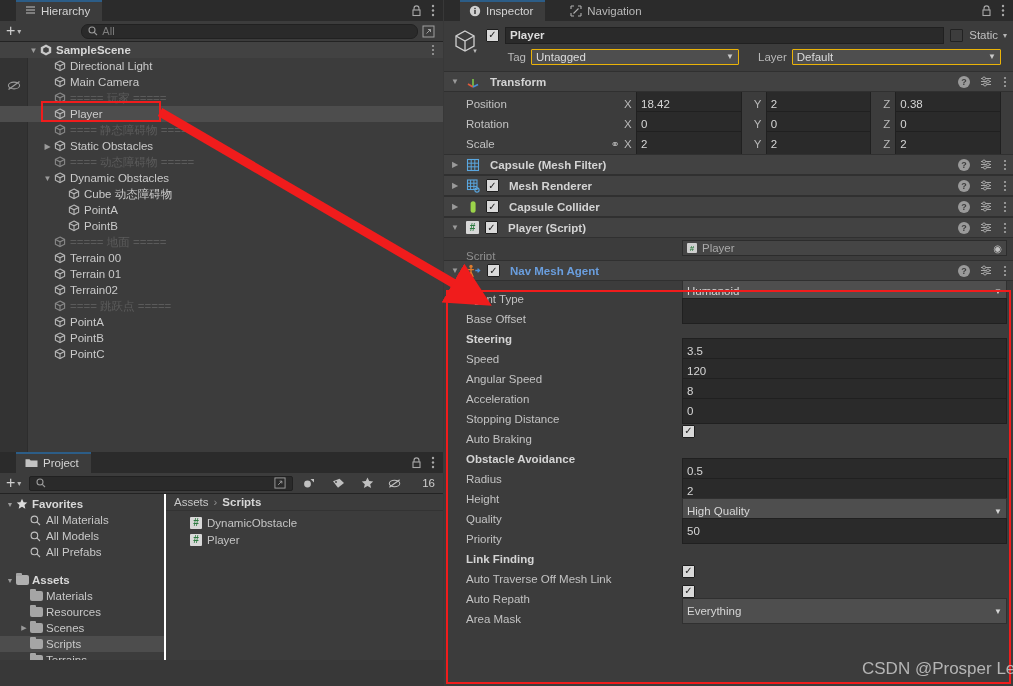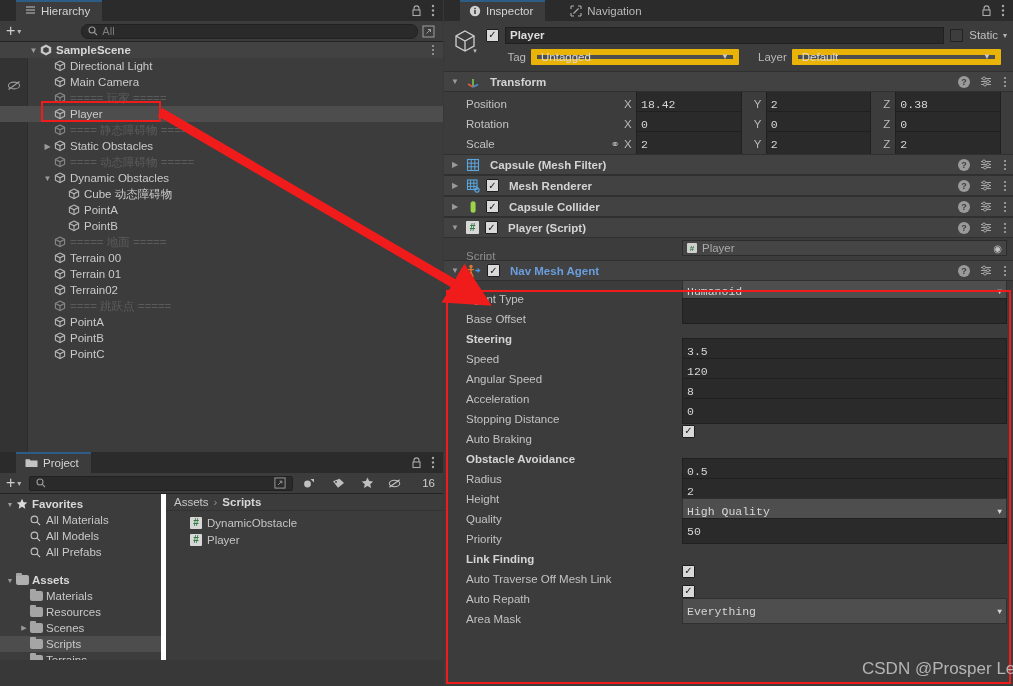--- a/index.html
+++ b/index.html
@@ -65,21 +65,21 @@
     width: 11px; text-align: center; font-size: 8px; color: #9a9a9a; flex: 0 0 11px;
   }
   .h-row .cube { width: 14px; flex: 0 0 14px; display:flex; align-items:center; justify-content:center; }
   .h-row .lbl { padding-left: 3px; }
   .h-row.dim .lbl, .h-row.dim .cube { color: #6e6e6e; opacity: .62; }
   .h-row .dots { margin-left: auto; padding-right: 8px; color: #9a9a9a; letter-spacing: 0; }
 
   
   #project { left: 0; top: 452px; width: 443px; height: 201px; background: #3c3c3c; }
   .p-body { display: flex; height: 166px; background: #3c3c3c; }
-  .p-tree { width: 166px; border-right: 5px solid #ffffff; padding-top: 2px; overflow: hidden; }
+  .p-tree { width: 166px; border-right: 2px solid #ffffff; padding-top: 2px; overflow: hidden; }
   .p-right { flex: 1; overflow: hidden; }
   .crumb {
     height: 17px; display: flex; align-items: center; gap: 5px; padding-left: 8px;
     background: #3c3c3c; color: #c8c8c8; font-size: 11.5px; border-bottom: 1px solid #333;
   }
   .crumb .sep { color: #8d8d8d; }
   .crumb .cur { font-weight: bold; color: #d6d6d6; }
   .p-row {
     height: 16px; display: flex; align-items: center; font-size: 11.5px;
     color: #c8c8c8; white-space: nowrap;
@@ -121,21 +121,21 @@
   .name-field {
     flex: 1; height: 17px; background: #2a2a2a; border: 1px solid #202020;
     color: #dcdcdc; font-weight: bold; font-size: 11.5px; display: flex;
     align-items: center; padding: 0 4px;
   }
   .static-wrap { display: flex; align-items: center; gap: 5px; color: #c0c0c0; }
   .caret { font-size: 8px; color: #b5b5b5; }
   .tag-line { display: flex; align-items: center; gap: 5px; height: 19px; margin-top: 3px; }
   .lbl-sm { color: #b9b9b9; font-size: 11.5px; }
   .dropdown {
-    height: 16px; background: #4e4e4e; border: 6px solid #eab308; border-radius: 1px;
+    height: 16px; background: #4e4e4e; border: 1px solid #eab308; border-radius: 1px;
     display: flex; align-items: center; padding: 0 4px; color: #dcdcdc; font-size: 11.5px;
   }
   .dropdown .dd-caret { margin-left: auto; font-size: 8px; color: #c8c8c8; }
 
   .comp-header {
     height: 21px; background: #424242; display: flex; align-items: center;
     gap: 6px; padding: 0 6px; border-top: 1px solid #303030; border-bottom: 1px solid #303030;
     position: relative;
   }
   .comp-header .tri { width: 10px; font-size: 8px; color: #9a9a9a; text-align: center; }
@@ -146,21 +146,21 @@
     width: 12px; height: 12px; border-radius: 50%; background: #9a9a9a; color: #3c3c3c;
     font-size: 9px; font-weight: bold; display: flex; align-items: center; justify-content: center;
   }
 
   .prop-row { height: 20px; display: flex; align-items: center; padding-left: 22px; }
   .prop-label { width: 216px; font-size: 11.5px; color: #c2c2c2; flex: 0 0 216px; margin-top: 16px; }
   .prop-label.bold { font-weight: bold; color: #d4d4d4; }
   .field {
     height: 26px; background: #2a2a2a; border: 1px solid #202020;
     display: flex; align-items: center; padding: 0 4px; color: #d6d6d6;
-    font-size: 11.5px; flex: 1; margin-right: 6px; font-family: Liberation Mono, monospace;
+    font-size: 11.5px; flex: 1; margin-right: 6px;
   }
   .field.gray { background: #4e4e4e; border-color: #303030; }
   .vec-row { height: 20px; display: flex; align-items: center; padding-left: 22px; }
   .vec-label { width: 140px; flex: 0 0 140px; font-size: 11.5px; color: #c2c2c2; }
   .axis { display: flex; align-items: center; gap: 4px; flex: 1; margin-right: 6px; }
   .axis .ax { color: #b9b9b9; font-size: 11.5px; width: 8px; }
   .axis .field { margin-right: 0; }
   .link-icon { width: 18px; text-align: center; color: #b0b0b0; font-size: 11px; }
 
   .obj-field {

